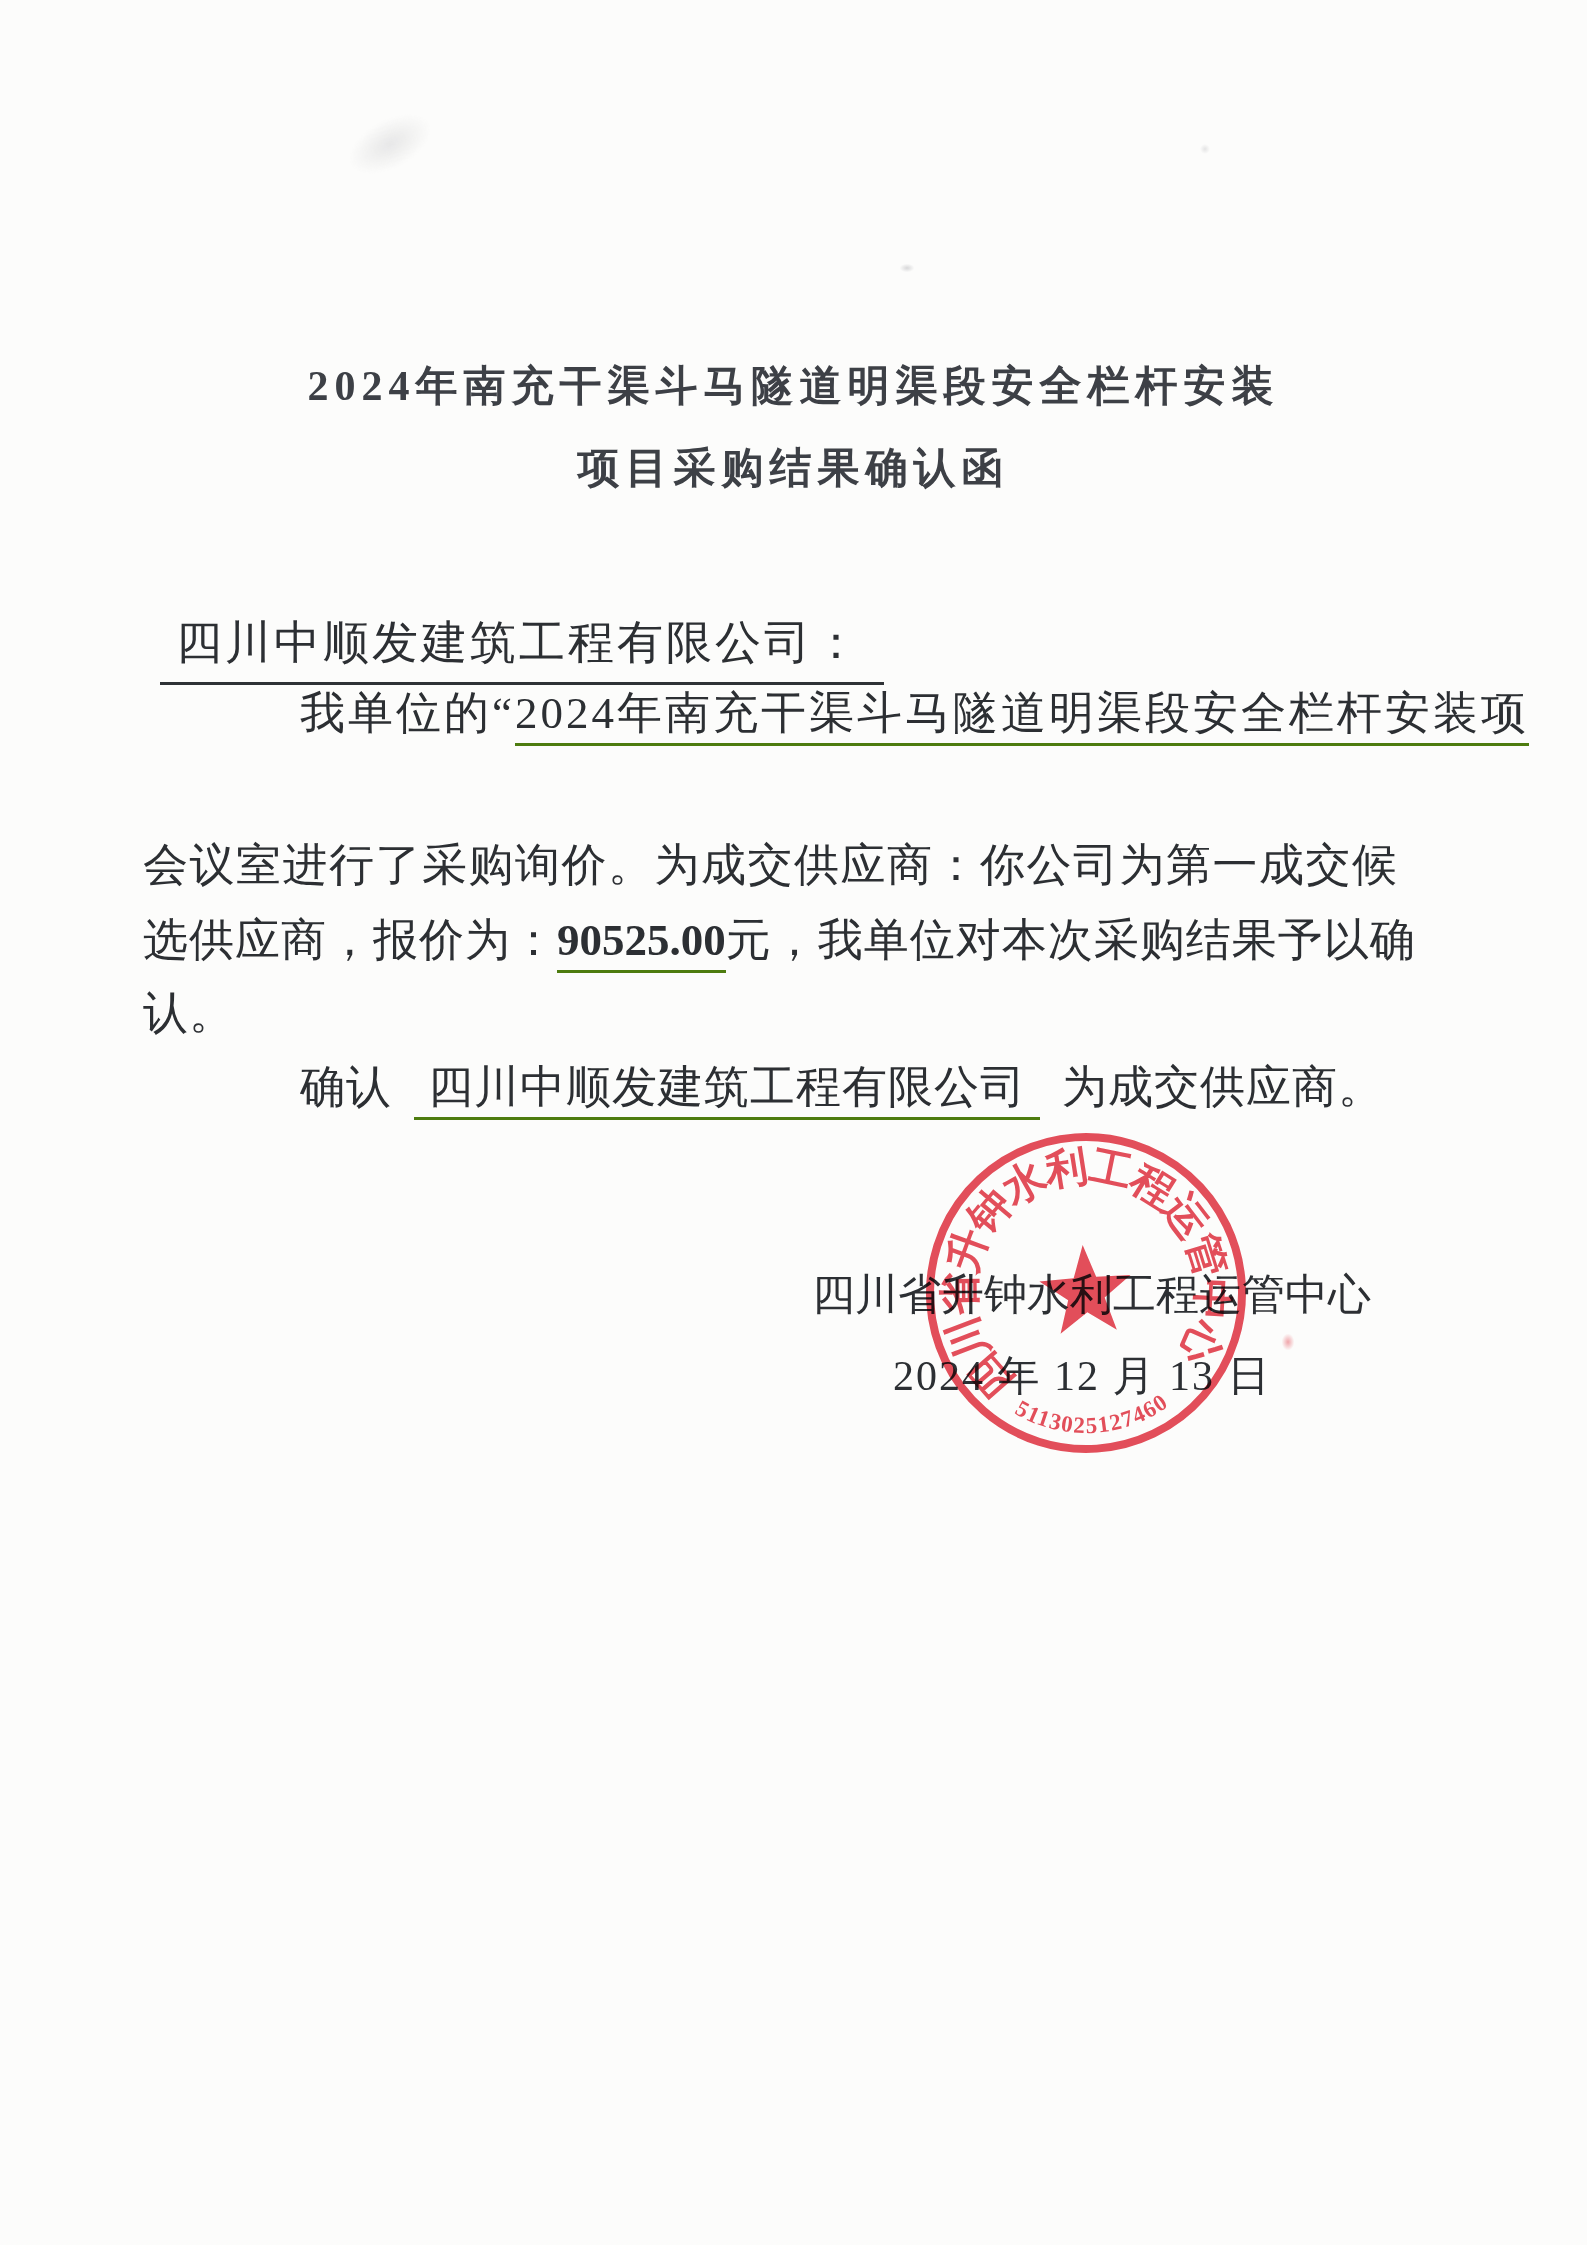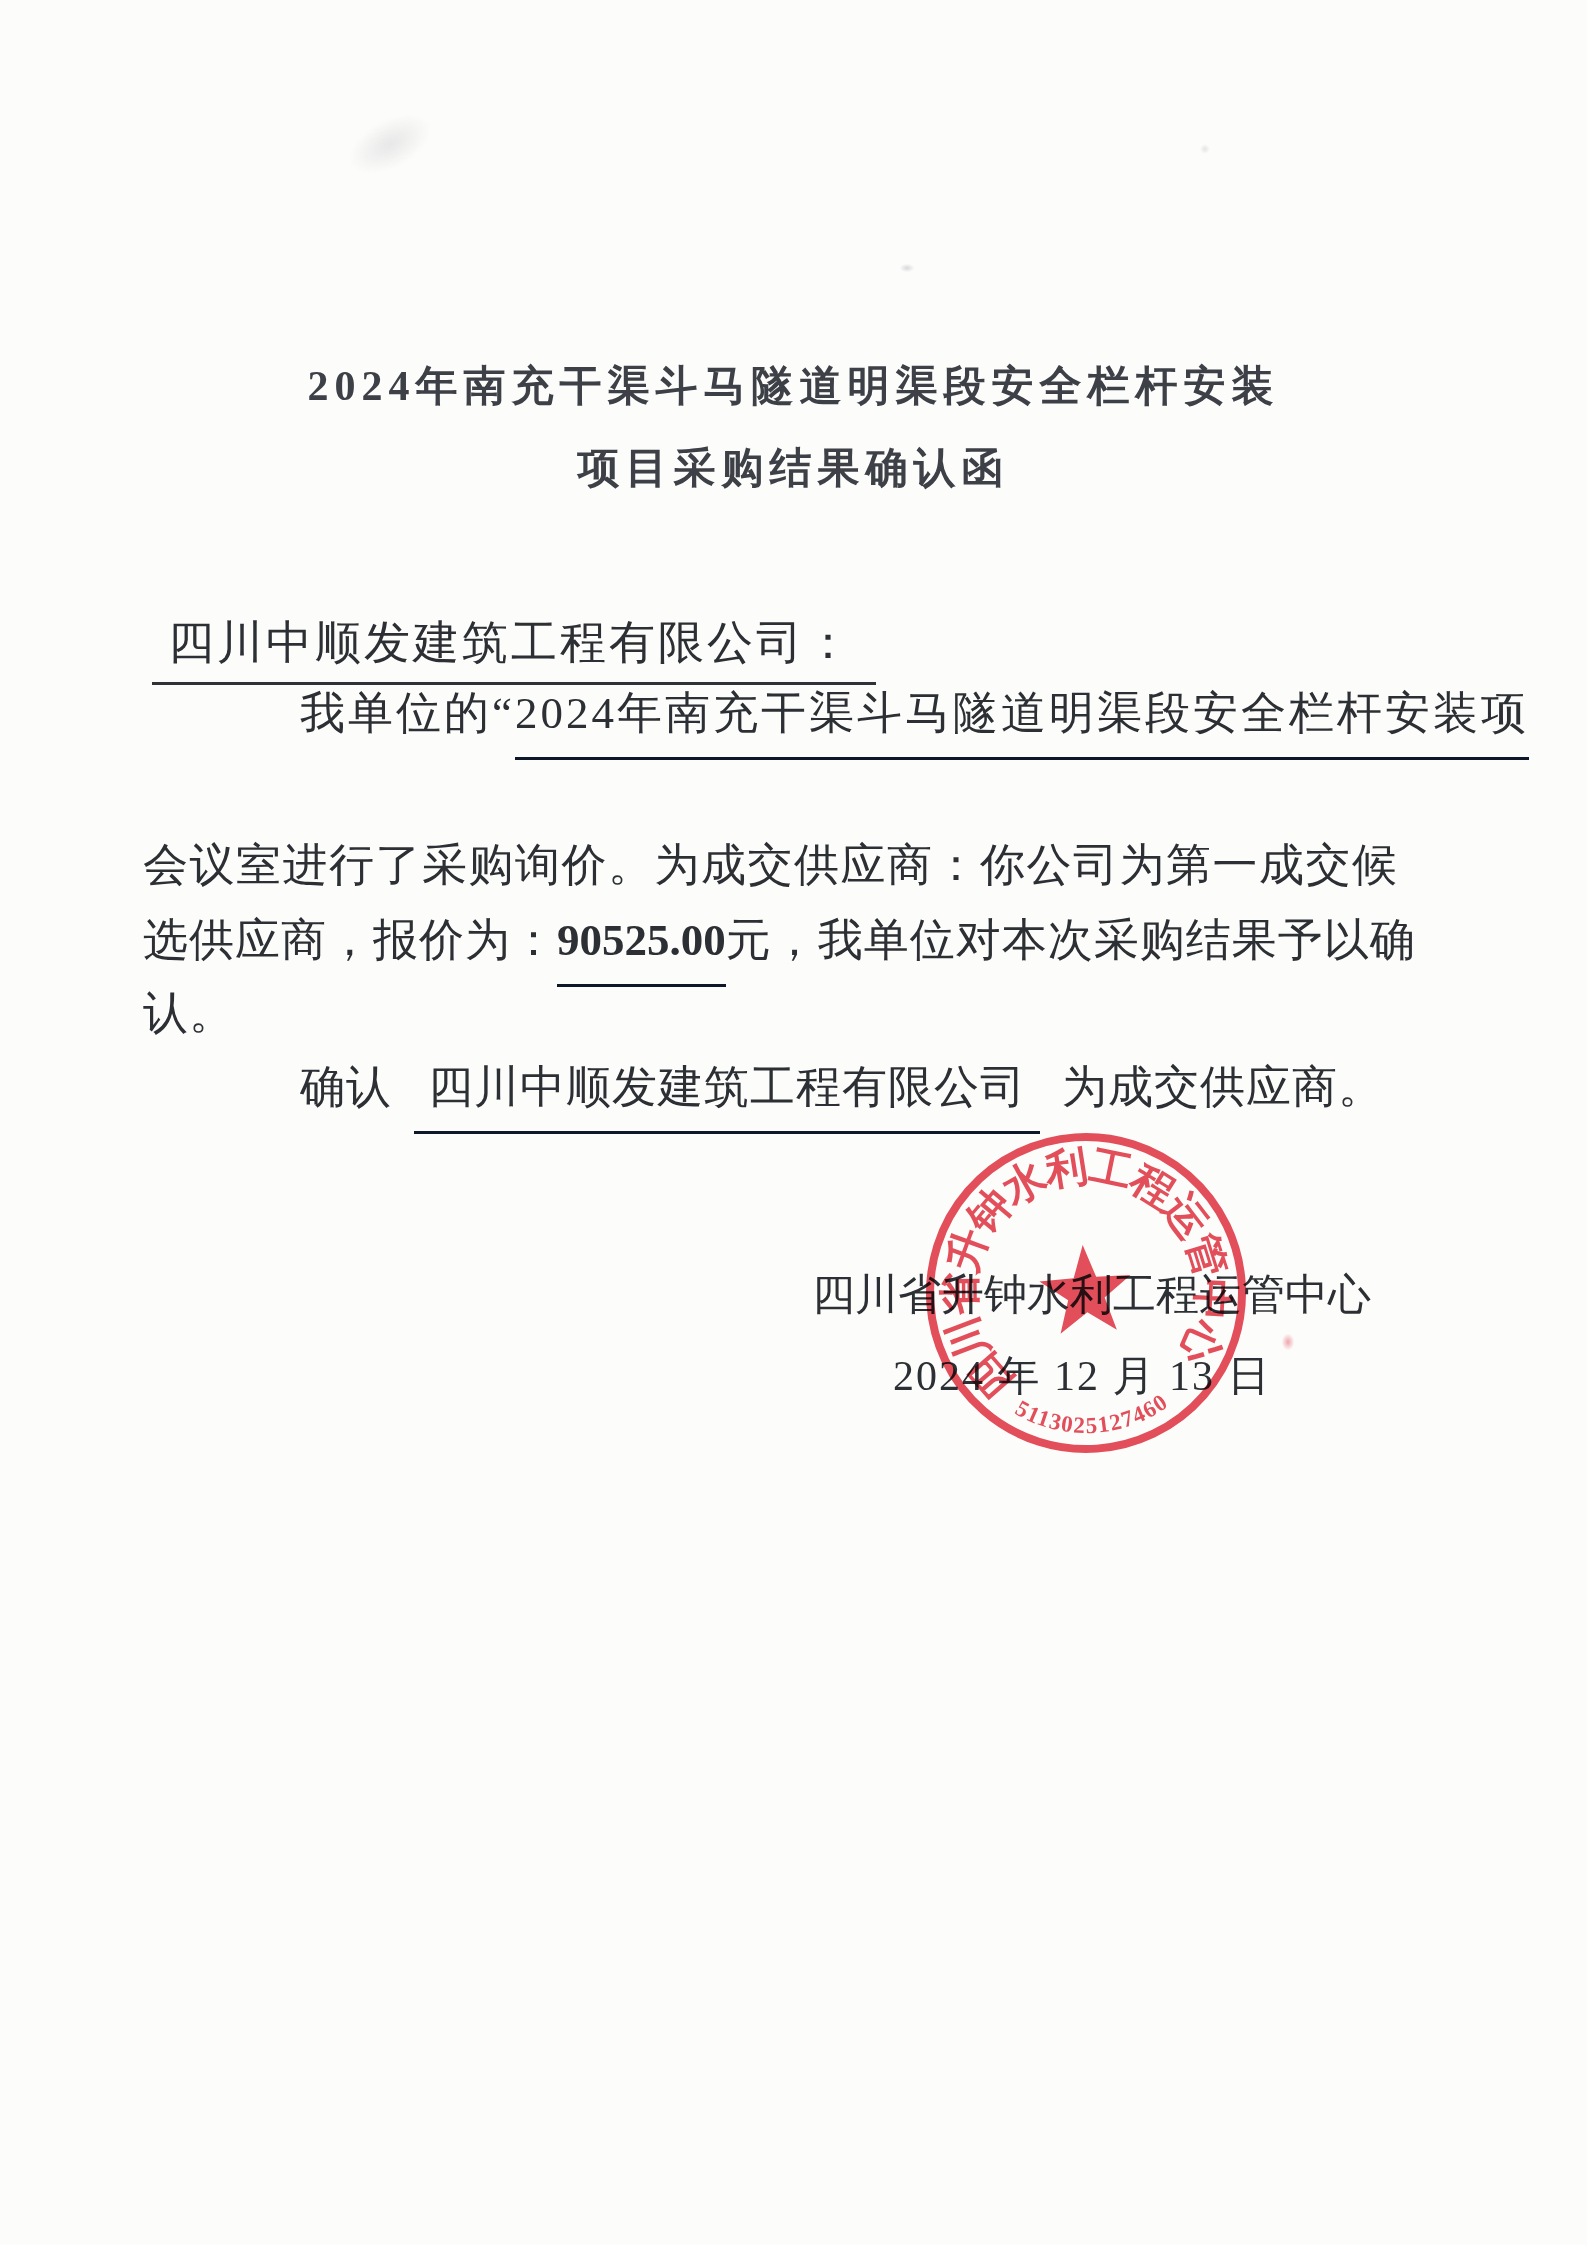--- a/index.html
+++ b/index.html
@@ -27,21 +27,21 @@
     font-weight:700;
     font-size:42px;
     letter-spacing:6px;
     color:#3d4046;
     white-space:nowrap;
   }
   .title.l1{top:358px;}
   .title.l2{top:440px;}
 
   .salutation{
-    position:absolute;left:152px;top:612px;
+    position:absolute;left:160px;top:612px;
     font-size:46px;color:#2c2f33;
     letter-spacing:3px;
     white-space:nowrap;
   }
   .salutation .u-wrap{
     display:inline-block;
     padding:0 22px 8px 16px;
     border-bottom:3px solid #2f3236;
   }
 
@@ -49,21 +49,21 @@
     position:absolute;left:143px;
     font-size:45px;color:#2c2f33;
     white-space:nowrap;
     line-height:1.15;
   }
   .ls3{letter-spacing:3px;}
   .ls2{letter-spacing:2px;}
   .ls15{letter-spacing:1.5px;}
   .ls1{letter-spacing:1px;}
   .indent{padding-left:157px;}
-  .u{border-bottom:3px solid #0f172a;padding-bottom:19px;}
+  .u{border-bottom:3px solid #4d7c0f;padding-bottom:5px;}
   .price{font-weight:700;letter-spacing:0;}
   .gap-sm{display:inline-block;width:22px;}
   .u.pad{padding-left:14px;padding-right:14px;margin-top:28px;}
 
   .sig-org{
     position:absolute;left:812px;top:1266px;
     font-size:43px;color:#2c2f33;
     letter-spacing:0px;white-space:nowrap;
   }
   .sig-date{

